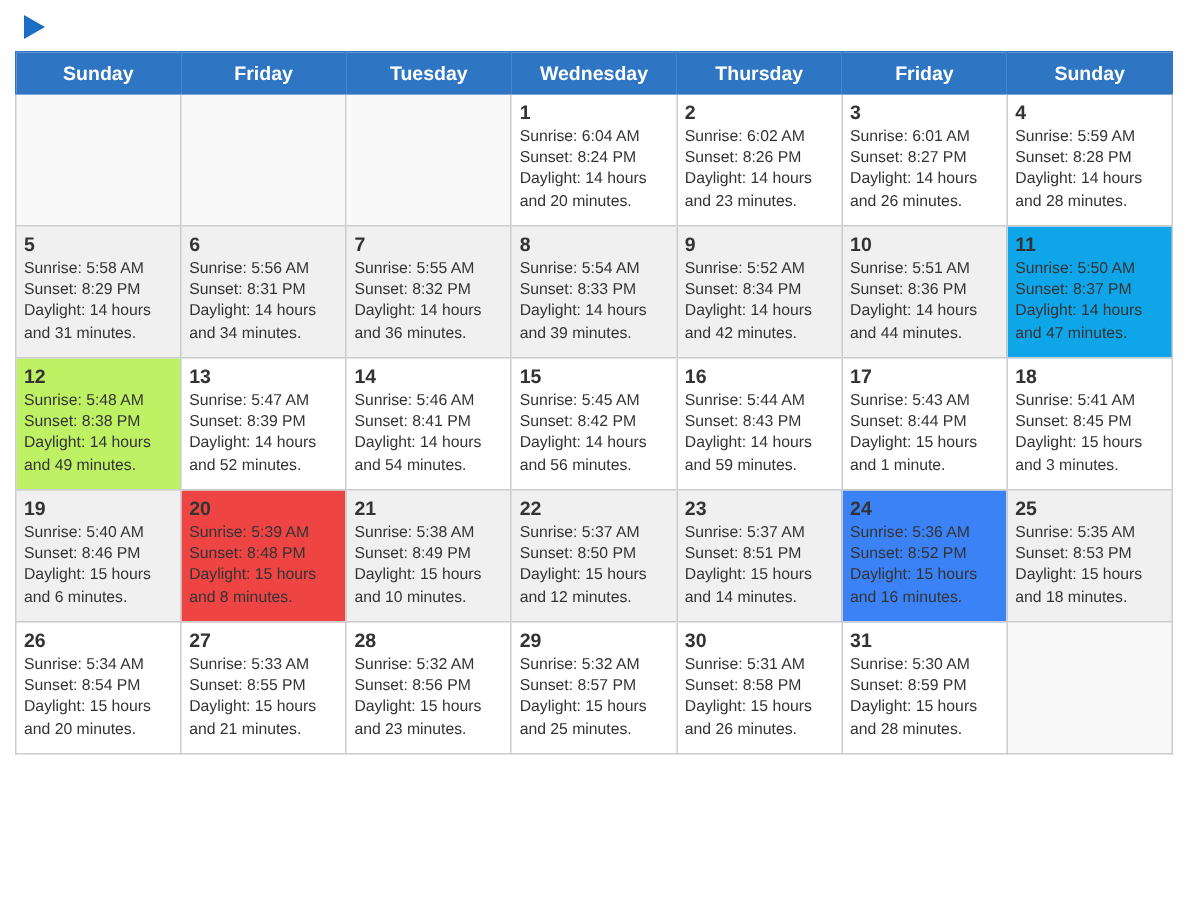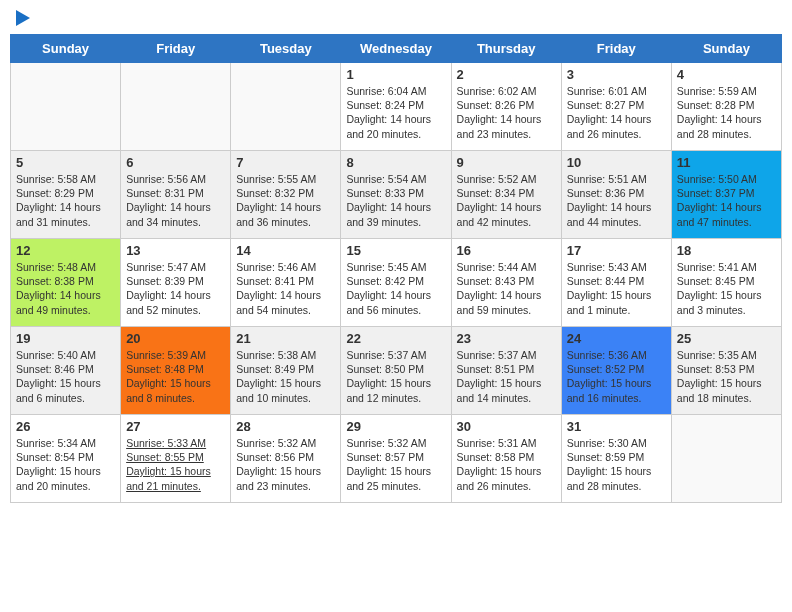--- a/index.html
+++ b/index.html
@@ -245,21 +245,21 @@
 Daylight: 15 hours and 3 minutes.</div>
         </td>
       </tr>
       <tr>
         <td style="background: rgb(240, 240, 240);">
           <span class="day-num">19</span>
           <div class="cell-text" style="white-space: pre-line;">Sunrise: 5:40 AM
 Sunset: 8:46 PM
 Daylight: 15 hours and 6 minutes.</div>
         </td>
-        <td style="background: #f97316; margin-top: 25px;">
+        <td style="background: #ef4444; margin-top: 25px;">
           <span class="day-num">20</span>
           <div class="cell-text" style="white-space: pre-line;">Sunrise: 5:39 AM
 Sunset: 8:48 PM
 Daylight: 15 hours and 8 minutes.</div>
         </td>
         <td style="background: rgb(240, 240, 240);">
           <span class="day-num">21</span>
           <div class="cell-text" style="white-space: pre-line;">Sunrise: 5:38 AM
 Sunset: 8:49 PM
 Daylight: 15 hours and 10 minutes.</div>
@@ -291,21 +291,21 @@
       </tr>
       <tr>
         <td style="background: rgb(255, 255, 255);">
           <span class="day-num">26</span>
           <div class="cell-text" style="white-space: pre-line;">Sunrise: 5:34 AM
 Sunset: 8:54 PM
 Daylight: 15 hours and 20 minutes.</div>
         </td>
         <td style="background: rgb(255, 255, 255);">
           <span class="day-num">27</span>
-          <div class="cell-text" style="white-space: pre-line; text-decoration: underline;">Sunrise: 5:33 AM
+          <div class="cell-text" style="white-space: pre-line;">Sunrise: 5:33 AM
 Sunset: 8:55 PM
 Daylight: 15 hours and 21 minutes.</div>
         </td>
         <td style="background: rgb(255, 255, 255);">
           <span class="day-num">28</span>
           <div class="cell-text" style="white-space: pre-line;">Sunrise: 5:32 AM
 Sunset: 8:56 PM
 Daylight: 15 hours and 23 minutes.</div>
         </td>
         <td style="background: rgb(255, 255, 255);">

